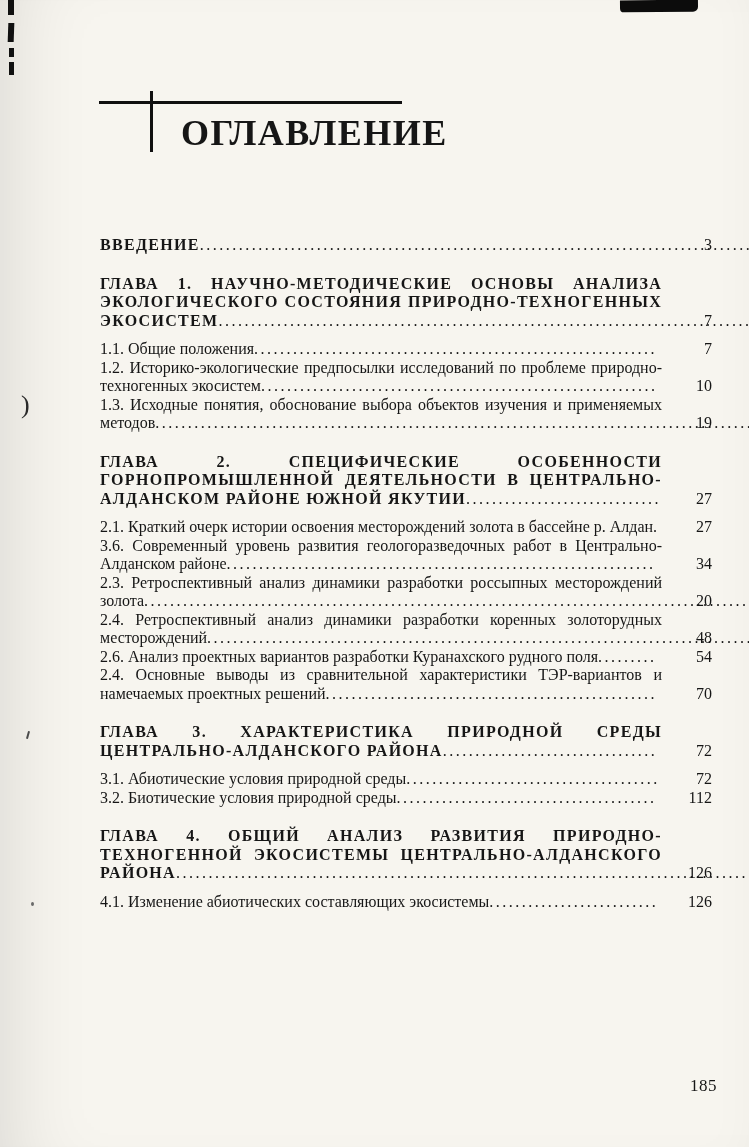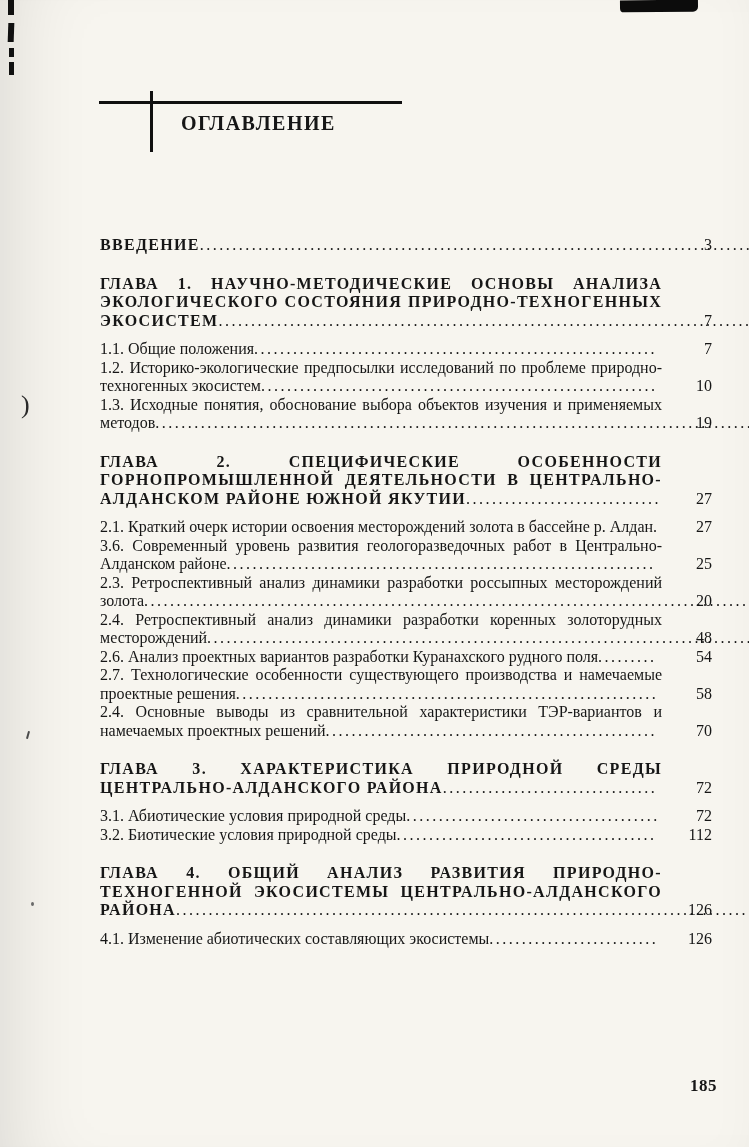--- a/index.html
+++ b/index.html
@@ -29,21 +29,21 @@
             border-radius: 0 0 5px 4px; transform: rotate(-0.6deg); }
   .art-paren { position: absolute; left: 21px; top: 390px; font-size: 26px; color: #2a2a2a; background: none; }
   .art-tick2 { left: 27px; top: 731px; width: 2px; height: 8px; background: #4a4a4a; transform: rotate(15deg); }
   .art-dot { left: 31px; top: 902px; width: 3px; height: 4px; background: #6a6a6a; border-radius: 50%; }
 
   
   .title-rule { position: absolute; left: 99px;  top: 101px; width: 303px; height: 3px; background: #101010; }
   .title-tick { position: absolute; left: 150px; top: 91px;  width: 3px;  height: 61px; background: #101010; }
   .page-title {
     position: absolute; left: 181px; top: 112px; margin: 0;
-    font-size: 20px; font-weight: bold; letter-spacing: 1.5px;
+    font-size: 36px; font-weight: bold; letter-spacing: 1.5px;
   }
 
   
   .toc { position: absolute; left: 100px; top: 236px; width: 612px; }
   .entry {
     position: relative;
     padding-right: 50px;
     text-align: justify;
     font-size: 16px;
     line-height: 18.5px;
@@ -57,21 +57,21 @@
   .entry .dots { font-weight: normal; letter-spacing: 2.5px; white-space: nowrap; overflow: hidden; }
   .entry .page-num {
     position: absolute; right: 0; bottom: 0;
     width: 46px; text-align: right;
     font-weight: normal; letter-spacing: 0;
     font-size: 16px; line-height: 18.5px;
   }
 
   .folio {
     position: absolute; right: 32px; top: 1076px;
-    font-weight: bold; font-size: 17px; letter-spacing: 0.5px;
+    font-weight: normal; font-size: 17px; letter-spacing: 0.5px;
   }
 </style>
 </head>
 <body>
 
 <div class="page">
 
   <div class="art art-a"></div>
   <div class="art art-b"></div>
   <div class="art art-c"></div>
@@ -117,43 +117,39 @@
     <span class="page-num">27</span>
   </div>
 
   <div class="entry sub">
     <span class="entry-text">2.1. Краткий очерк истории освоения месторождений золота в бассейне р. Алдан</span><span class="dots">.</span>
     <span class="page-num">27</span>
   </div>
 
   <div class="entry sub">
     <span class="entry-text">3.6. Современный уровень развития геологоразведочных работ в Центрально-Алданском районе</span><span class="dots">..................................................................</span>
-    <span class="page-num">25</span>
+    <span class="page-num">34</span>
   </div>
 
   <div class="entry sub">
     <span class="entry-text">2.3. Ретроспективный анализ динамики разработки россыпных месторождений золота</span><span class="dots">................................................................................................................................................................................................................................................................................................................................................................................................................</span>
     <span class="page-num">20</span>
   </div>
 
   <div class="entry sub">
     <span class="entry-text">2.4. Ретроспективный анализ динамики разработки коренных золоторудных месторождений</span><span class="dots">................................................................................................................................................................................................................................................................................................................................................................................................................</span>
     <span class="page-num">48</span>
   </div>
 
 
   <div class="entry sub">
     <span class="entry-text">2.6. Анализ проектных вариантов разработки Куранахского рудного поля</span><span class="dots">.........</span>
     <span class="page-num">54</span>
   </div>
 
-  <div class="entry sub">
-    <span class="entry-text">2.7. Технологические особенности существующего производства и намечаемые проектные решения</span><span class="dots">.................................................................</span>
-    <span class="page-num">58</span>
-  </div>
 
   <div class="entry sub">
     <span class="entry-text">2.4. Основные выводы из сравнительной характеристики ТЭР-вариантов и намечаемых проектных решений</span><span class="dots">...................................................</span>
     <span class="page-num">70</span>
   </div>
 
   <div class="entry chapter">
     <span class="entry-text">ГЛАВА 3. ХАРАКТЕРИСТИКА ПРИРОДНОЙ СРЕДЫ ЦЕНТРАЛЬНО-АЛДАНСКОГО РАЙОНА</span><span class="dots">.................................</span>
     <span class="page-num">72</span>
   </div>

